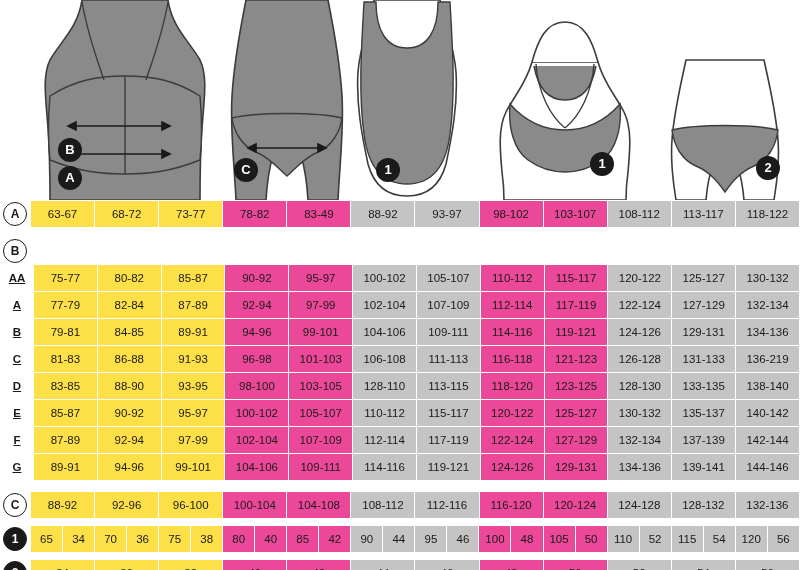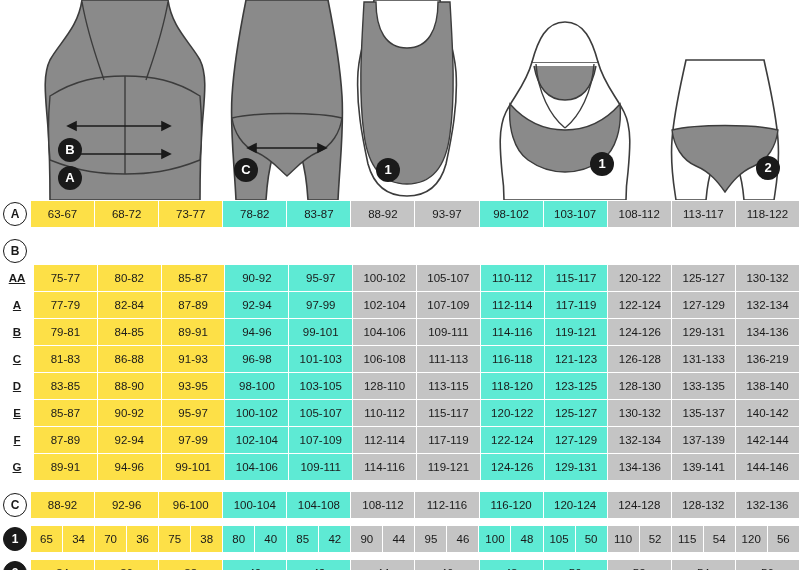--- a/index.html
+++ b/index.html
@@ -89,21 +89,21 @@
   table.grid td {
     border: 1px solid #ffffff;
     font-size: 11.5px;
     text-align: center;
     color: #1a1a1a;
     height: 26px;
     padding: 0 1px;
     white-space: nowrap;
   }
   .shade-a { background: #fde047; }
-  .shade-b { background: #5eead4; }
+  .shade-b { background: #ec4899; }
   .shade-c { background: #c4c4c4; }
 
   td.hdr {
     width: 30px;
     background: #ffffff;
     font-weight: bold;
     font-size: 11.5px;
     text-decoration: underline;
   }
 
@@ -215,21 +215,21 @@
     <div class="rowlabel">
       <span class="circ">A</span>
     </div>
     <table class="grid">
       <tbody>
           <tr>
         <td class="shade-a">63-67</td>
         <td class="shade-a">68-72</td>
         <td class="shade-a">73-77</td>
         <td class="shade-b">78-82</td>
-        <td class="shade-b">83-87</td>
+        <td class="shade-b">83-49</td>
         <td class="shade-c">88-92</td>
         <td class="shade-c">93-97</td>
         <td class="shade-b">98-102</td>
         <td class="shade-b">103-107</td>
         <td class="shade-c">108-112</td>
         <td class="shade-c">113-117</td>
         <td class="shade-c">118-122</td>
       </tr>
     </tbody>
       </table>

